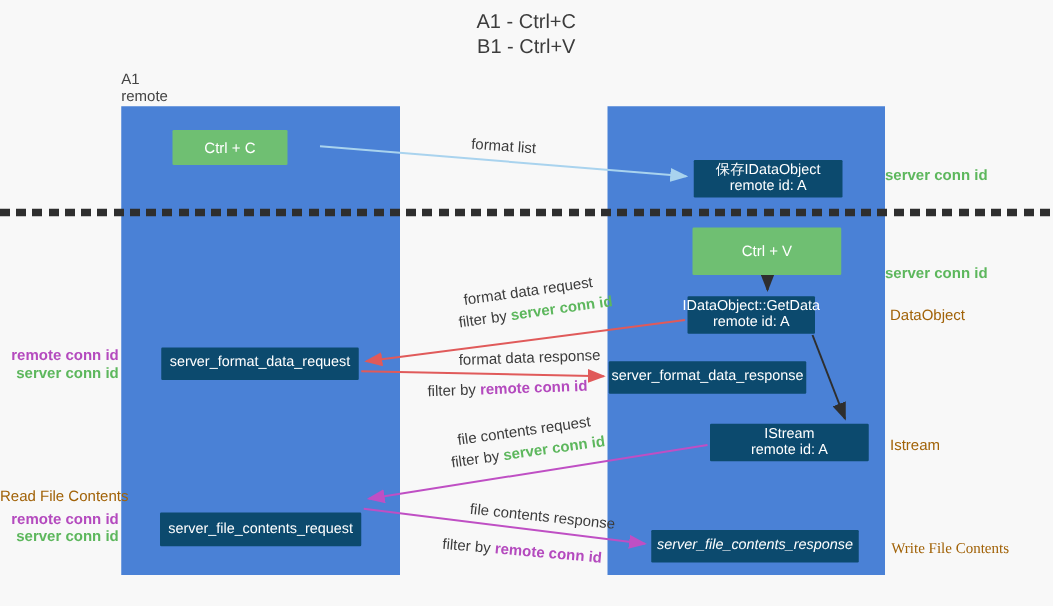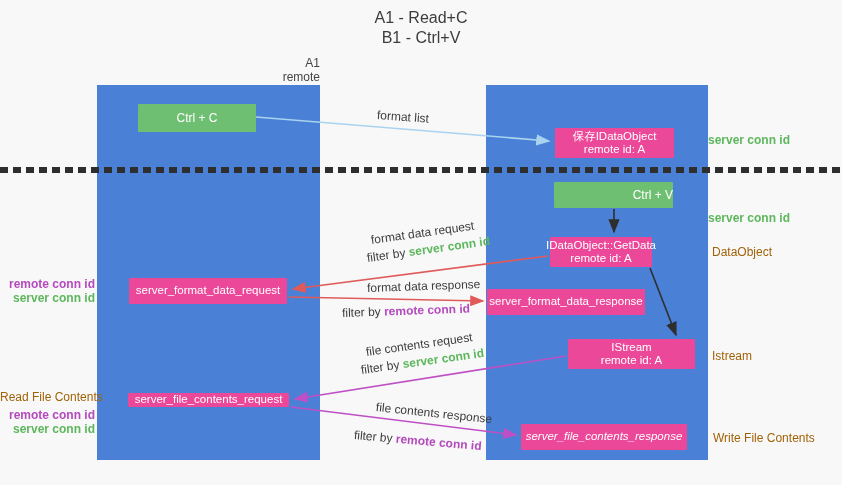--- a/index.html
+++ b/index.html
@@ -1,45 +1,45 @@
 <!DOCTYPE html>
 <html><head>
 <meta charset="utf-8">
 <style>
   html,body{margin:0;padding:0;background:#f8f8f8;font-family:"Liberation Sans","DejaVu Sans",sans-serif;}
   .canvas{position:relative;width:842px;height:485px;background:#f8f8f8;overflow:hidden;}
   .title{position:absolute;left:0;right:0;top:8px;text-align:center;color:#3c3c3c;font-size:16px;line-height:20px;}
-  .lane-head{position:absolute;text-align:right;color:#444;font-size:12px;line-height:14px;}
+  .lane-head{position:absolute;text-align:left;color:#444;font-size:12px;line-height:14px;}
   .lane-head.left{left:97px;width:223px;top:56px;}
   .lane-head.right{left:486px;width:222px;top:56px;margin-top:28px;}
   .panel{position:absolute;background:#4a81d6;}
   .panel.left{left:97px;top:85px;width:223px;height:375px;}
   .panel.right{left:486px;top:85px;width:222px;height:375px;}
   .sep{position:absolute;left:0;top:167px;width:842px;height:6px;
        background:repeating-linear-gradient(90deg,#2e2e2e 0 8px,transparent 8px 13px);}
   .node{position:absolute;display:flex;flex-direction:column;align-items:center;justify-content:center;
         color:#fff;text-align:center;border-radius:1px;}
   .node.green{background:#6fbf72;font-size:12px;}
-  .node.orange{background:#ec4899;font-size:11.5px;line-height:13.5px;}
+  .node.orange{background:#0c4a6e;font-size:11.5px;line-height:13.5px;}
   .side-label{position:absolute;font-size:12px;color:#a16207;white-space:nowrap;}
   .side-label.green{color:#5db75d;font-weight:bold;}
   .side-label.purple{color:#b44abe;font-weight:bold;}
   .left-col{position:absolute;left:0;width:95px;text-align:right;font-size:12px;white-space:nowrap;}
   .flow-label{position:absolute;font-size:12px;color:#3c3c3c;white-space:nowrap;transform-origin:left center;}
   .flow-label .fgreen{color:#5db75d;font-weight:bold;}
   .flow-label .fpurple{color:#b44abe;font-weight:bold;}
   svg.overlay{position:absolute;left:0;top:0;pointer-events:none;}
 </style>
 </head>
 <body>
 
 <div class="canvas">
 
   <div class="title">
-    <div>A1 - Read+C</div>
+    <div>A1 - Ctrl+C</div>
     <div>B1 - Ctrl+V</div>
   </div>
 
   <div class="lane-head left">
     <div>A1</div>
     <div>remote</div>
   </div>
   <div class="lane-head right">
     <div>B1</div>
     <div>connection</div>
@@ -67,30 +67,30 @@
     </defs>
     <line x1="256" y1="117" x2="549" y2="141" stroke="#a9d3ee" stroke-width="1.6" marker-end="url(#ah-blue)"></line>
     <line x1="614" y1="209" x2="614" y2="232" stroke="#2e2e2e" stroke-width="1.6" marker-end="url(#ah-blk)"></line>
     <line x1="548" y1="256" x2="293" y2="289" stroke="#e05a5a" stroke-width="1.6" marker-end="url(#ah-red)"></line>
     <line x1="289" y1="297" x2="483" y2="301" stroke="#e05a5a" stroke-width="1.6" marker-end="url(#ah-red)"></line>
     <line x1="650" y1="268" x2="676" y2="335" stroke="#2e2e2e" stroke-width="1.6" marker-end="url(#ah-blk)"></line>
     <line x1="566" y1="356" x2="295" y2="399" stroke="#bf4fc4" stroke-width="1.6" marker-end="url(#ah-mag)"></line>
     <line x1="291" y1="407" x2="516" y2="435" stroke="#bf4fc4" stroke-width="1.6" marker-end="url(#ah-mag)"></line>
   </svg>
 
-  <div class="node green" style="left:138px;top:104px;width:118px;height:28px;">
+  <div class="node green" style="left:138px;top:104px;width:92px;height:28px;">
     <span>Ctrl + C</span>
   </div>
 
   <div class="node orange" style="left:555px;top:128px;width:119px;height:30px;">
     <span>保存IDataObject</span>
     <span>remote id: A</span>
   </div>
 
-  <div class="node green" style="left:554px;top:182px;width:119px;height:26px;align-items:flex-end;">
+  <div class="node green" style="left:554px;top:182px;width:119px;height:38px;">
     <span>Ctrl + V</span>
   </div>
 
   <div class="node orange" style="left:550px;top:237px;width:102px;height:30px;">
     <span>IDataObject::GetData</span>
     <span>remote id: A</span>
   </div>
 
   <div class="node orange" style="left:487px;top:289px;width:158px;height:26px;">
     <span>server_format_data_response</span>
@@ -98,33 +98,33 @@
 
   <div class="node orange" style="left:129px;top:278px;width:158px;height:26px;">
     <span>server_format_data_request</span>
   </div>
 
   <div class="node orange" style="left:568px;top:339px;width:127px;height:30px;">
     <span>IStream</span>
     <span>remote id: A</span>
   </div>
 
-  <div class="node orange" style="left:128px;top:393px;width:161px;height:14px;justify-content:center;">
+  <div class="node orange" style="left:128px;top:410px;width:161px;height:27px;justify-content:center;">
     <span>server_file_contents_request</span>
   </div>
 
   <div class="node orange" style="left:521px;top:424px;width:166px;height:26px;font-style:italic;">
     <span>server_file_contents_response</span>
   </div>
 
   <div class="side-label green" style="left:708px;top:133px;">server conn id</div>
   <div class="side-label green" style="left:708px;top:211px;">server conn id</div>
   <div class="side-label" style="left:712px;top:245px;">DataObject</div>
   <div class="side-label" style="left:712px;top:349px;">Istream</div>
-  <div class="side-label" style="left:713px;top:431px;">Write File Contents</div>
+  <div class="side-label" style="left:713px;top:431px;font-family:Liberation Serif, serif;">Write File Contents</div>
 
   <div class="left-col side-label purple" style="top:277px;">remote conn id</div>
   <div class="left-col side-label green" style="top:291px;">server conn id</div>
   <div class="left-col side-label" style="top:390px;">Read File Contents</div>
   <div class="left-col side-label purple" style="top:408px;">remote conn id</div>
   <div class="left-col side-label green" style="top:422px;">server conn id</div>
 
   <div class="flow-label" style="left:377px;top:108px;transform:rotate(4deg);">format list</div>
 
   <div class="flow-label" style="left:371px;top:233px;transform:rotate(-8deg);">format data request</div>

